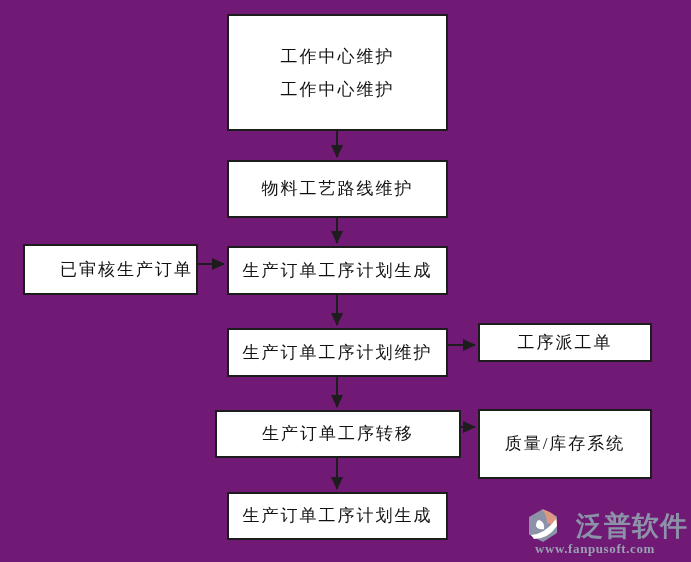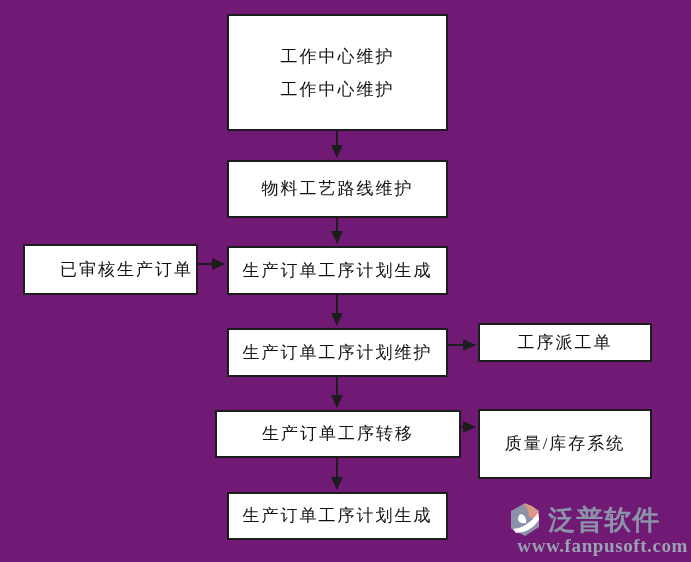--- a/index.html
+++ b/index.html
@@ -63,24 +63,24 @@
     display: flex;
     flex-direction: row;
     align-items: center;
   }
   .logo-brand {
     font-size: 27px;
     font-weight: bold;
     color: #8C93A8;
     letter-spacing: 1px;
     line-height: 34px;
-    margin-left: 6px;
+    margin-left: 16px;
   }
   .logo-url {
-    font-size: 19px;
+    font-size: 13px;
     font-weight: bold;
     color: #99A1B3;
     letter-spacing: 0.6px;
     margin: -2px 0 2px 8px;
     font-family: "Liberation Serif", "DejaVu Serif", serif;
   }
 </style>
 </head>
 <body>
 

